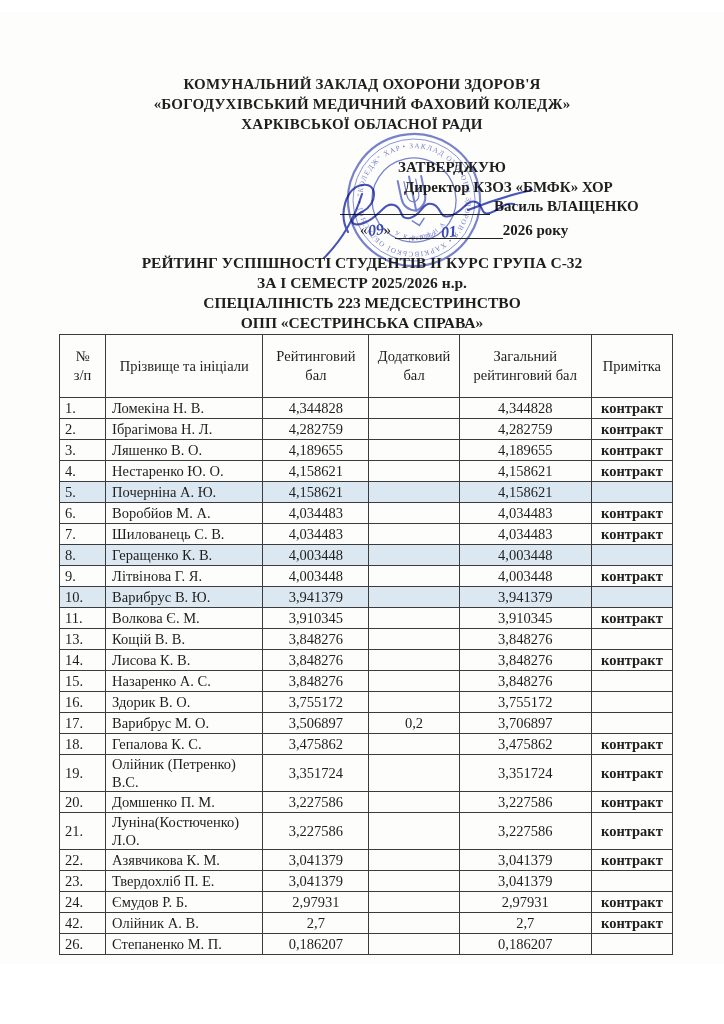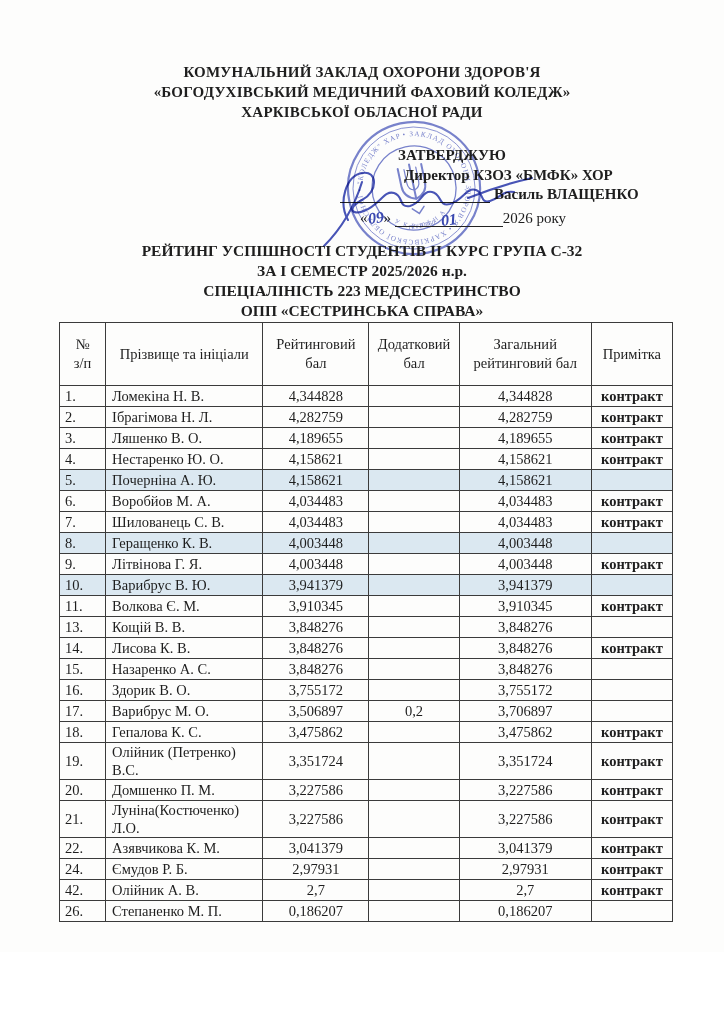--- a/index.html
+++ b/index.html
@@ -1,34 +1,34 @@
 <!DOCTYPE html>
 <html lang="uk"><head>
 <meta charset="utf-8">
 <style>
   html,body{margin:0;padding:0;background:#ffffff;}
   .page{
-    position:relative;width:724px;height:952px;margin:0 auto;
+    position:relative;width:724px;height:952px;margin:12px auto;
     background:#fdfdfc;overflow:hidden;
     font-family:"Liberation Serif","DejaVu Serif",serif;
     color:#1e1e1e;
   }
   
   .org-header{position:absolute;top:62px;left:0;width:100%;text-align:center;
     font-weight:bold;font-size:15px;line-height:20px;letter-spacing:0.2px;}
   
   .approve-label{position:absolute;left:398px;top:147px;font-weight:bold;font-size:15px;}
   .director-line{position:absolute;left:404px;top:167px;font-weight:bold;font-size:15px;}
   .sig-row{position:absolute;left:340px;top:186px;font-size:15px;white-space:nowrap;}
   .sig-underline{display:inline-block;width:150px;border-bottom:1.4px solid #222;height:15px;vertical-align:bottom;}
   .director-name{font-weight:bold;margin-left:4px;}
   .date-row{position:absolute;left:360px;top:209px;font-size:15px;white-space:nowrap;}
   .hand{color:#3a48b0;font-style:italic;font-weight:bold;display:inline-block;transform:rotate(-7deg);font-size:16px;}
   .date-underline{display:inline-block;width:108px;border-bottom:1.4px solid #222;height:15px;text-align:center;vertical-align:bottom;}
-  .date-year{font-weight:normal;text-align:center;}
+  .date-year{font-weight:bold;text-align:center;}
   
   .stamp{position:absolute;left:342px;top:116px;width:144px;height:144px;
     opacity:0.72;mix-blend-mode:multiply;transform:rotate(-12deg);}
   .signature{position:absolute;left:318px;top:160px;width:250px;height:92px;
     opacity:0.88;mix-blend-mode:multiply;}
   
   .doc-title{position:absolute;top:241px;left:0;width:100%;text-align:center;
     font-weight:bold;font-size:15.5px;line-height:20px;}
   
   .rating-table{position:absolute;left:59px;top:322px;width:614px;
@@ -290,20 +290,28 @@
         </tr>
         <tr>
           <td class="num">22.</td>
           <td class="name">Азявчикова К. М.</td>
           <td class="rating">3,041379</td>
           <td class="extra"></td>
           <td class="total">3,041379</td>
           <td class="note">контракт</td>
         </tr>
         <tr>
+          <td class="num">23.</td>
+          <td class="name">Твердохліб П. Е.</td>
+          <td class="rating">3,041379</td>
+          <td class="extra"></td>
+          <td class="total">3,041379</td>
+          <td class="note"></td>
+        </tr>
+        <tr>
           <td class="num">24.</td>
           <td class="name">Ємудов Р. Б.</td>
           <td class="rating">2,97931</td>
           <td class="extra"></td>
           <td class="total">2,97931</td>
           <td class="note">контракт</td>
         </tr>
         <tr>
           <td class="num">42.</td>
           <td class="name">Олійник А. В.</td>

